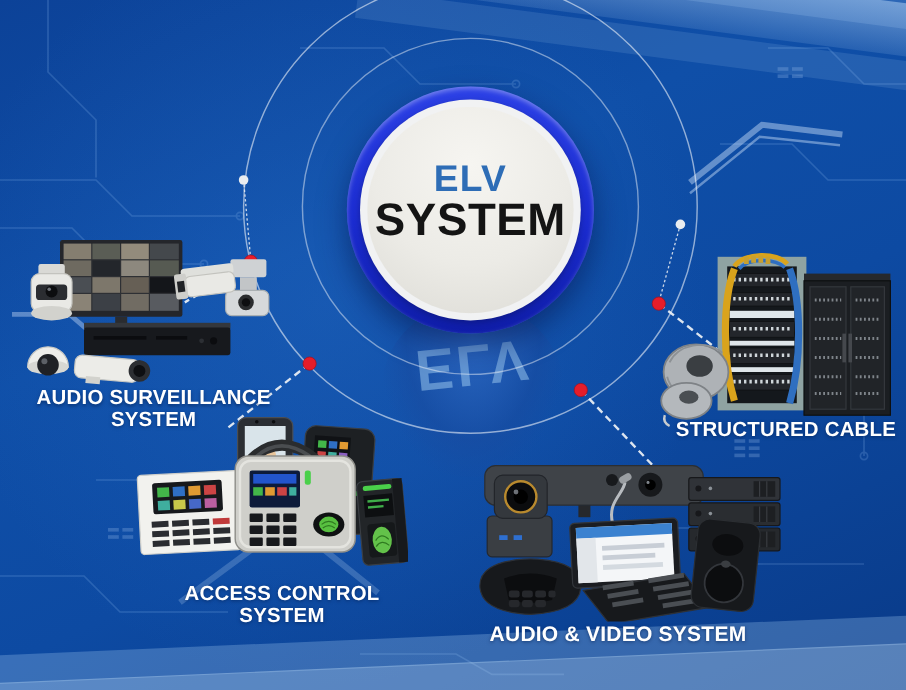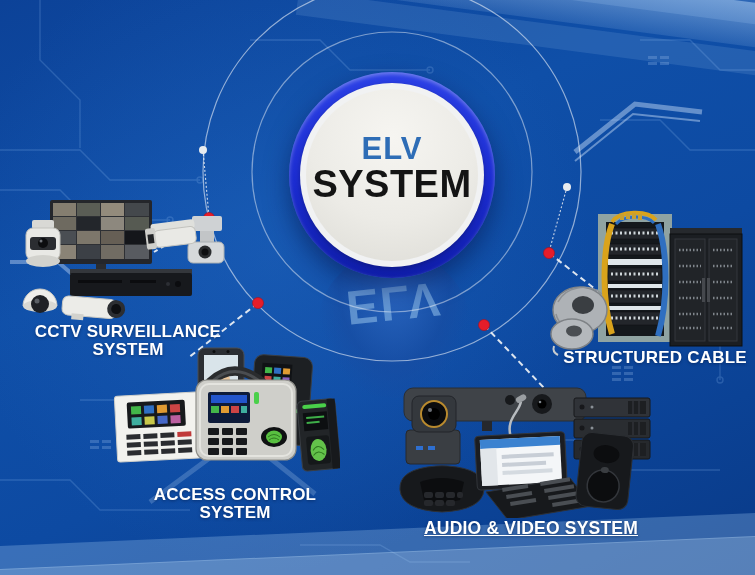--- a/index.html
+++ b/index.html
@@ -35,21 +35,21 @@
   .reflection .rtext{position:absolute;left:0;right:0;top:24px;text-align:center;
     font-size:48px;font-weight:800;color:rgba(150,195,235,.55);
     transform:scaleY(-1) rotate(6deg);letter-spacing:2px;}
 
   .sys-label{position:absolute;color:#ffffff;font-weight:800;text-align:center;
     font-size:17px;line-height:1.08;letter-spacing:.2px;
     text-shadow:0 1px 3px rgba(0,25,70,.55);}
   .sys-label span{display:block;}
   .lbl-cctv{left:18px;top:323px;width:220px;}
   .lbl-access{left:130px;top:486px;width:210px;}
-  .lbl-av{left:416px;top:519px;width:230px;font-size:17.5px;text-decoration:underline;}
+  .lbl-av{left:400px;top:519px;width:230px;font-size:17.5px;}
   .lbl-cable{left:552px;top:349px;width:206px;}
 
   .art{position:absolute;}
   .art-cctv{left:12px;top:192px;}
   .art-access{left:102px;top:344px;}
   .art-av{left:390px;top:382px;}
   .art-cable{left:550px;top:206px;}
 </style>
 </head>
 <body>
@@ -450,21 +450,21 @@
     <div class="badge-ring"></div>
     <div class="badge-face">
       <div class="inner">
         <div class="elv-top">ELV</div>
         <div class="elv-bottom">SYSTEM</div>
       </div>
     </div>
   </div>
 
   <div class="sys-label lbl-cctv">
-    <span>CCTV SURVEILLANCE</span>
+    <span>AUDIO SURVEILLANCE</span>
     <span>SYSTEM</span>
   </div>
   <div class="sys-label lbl-access">
     <span>ACCESS CONTROL</span>
     <span>SYSTEM</span>
   </div>
   <div class="sys-label lbl-av">
     <span>AUDIO &amp; VIDEO SYSTEM</span>
   </div>
   <div class="sys-label lbl-cable">

